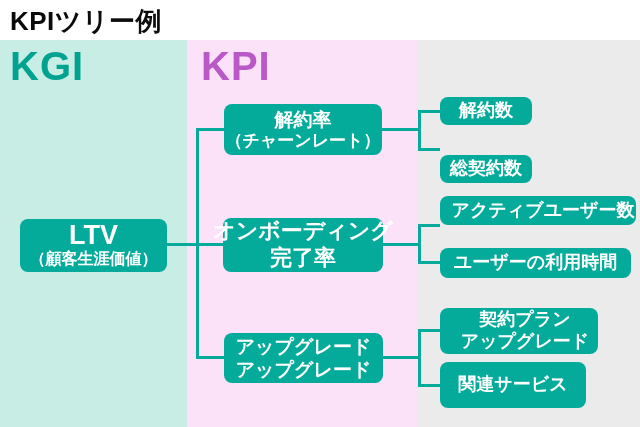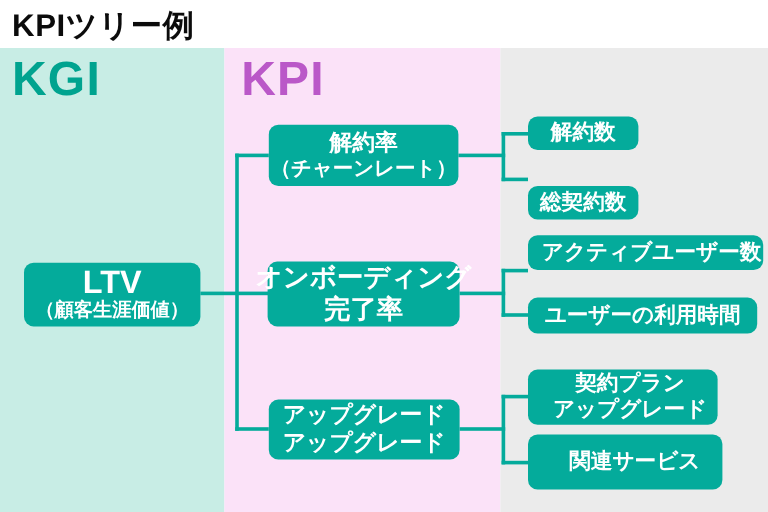--- a/index.html
+++ b/index.html
@@ -31,21 +31,21 @@
   .node-kpi0 { left:224px; top:104px; width:158px; height:51px; font-size:19px; }
   .node-kpi0 .l2 { font-size:17px; }
   .node-kpi1 { left:223px; top:218px; width:160px; height:54px; font-size:22px; }
   .node-kpi2 { left:224px; top:333px; width:159px; height:50px; font-size:19px; }
   .leaf { font-size:18px; }
   .c0a { left:440px; top:97px;  width:92px;  height:28px; }
   .c0b { left:440px; top:135px; width:92px;  height:28px;margin-top:20px; }
   .c1a { left:440px; top:196px; width:186px; height:29px;padding-left:10px; }
   .c1b { left:440px; top:248px; width:191px; height:30px; }
   .c2a { left:440px; top:308px; width:146px; height:46px;padding-left:12px; }
-  .c2b { left:440px; top:362px; width:146px; height:46px;padding-left:16px; }
+  .c2b { left:440px; top:362px; width:146px; height:46px; }
   
   .l-root { left:167px; top:243px; width:57px; height:3px; }
   .l-trunk { left:196px; top:128px; width:3px; height:231px; }
   .l-b0  { left:196px; top:128px; width:28px; height:3px; }
   .l-b2  { left:196px; top:356px; width:28px; height:3px; }
   .l-f0  { left:382px; top:128px; width:39px; height:3px; }
   .l-k0  { left:418px; top:110px; width:3px; height:41px; }
   .l-s0a { left:418px; top:110px; width:22px; height:3px; }
   .l-s0b { left:418px; top:148px; width:22px; height:3px; }
   .l-f1  { left:383px; top:243px; width:38px; height:3px; }

